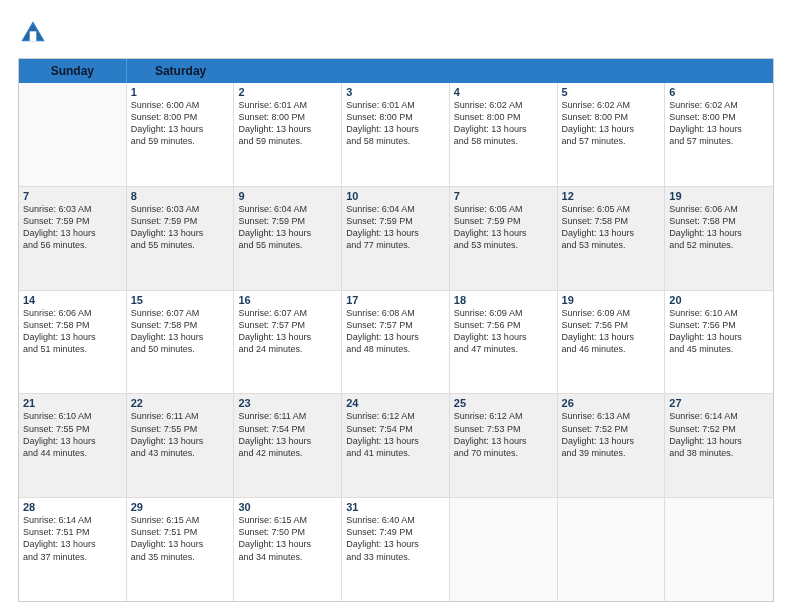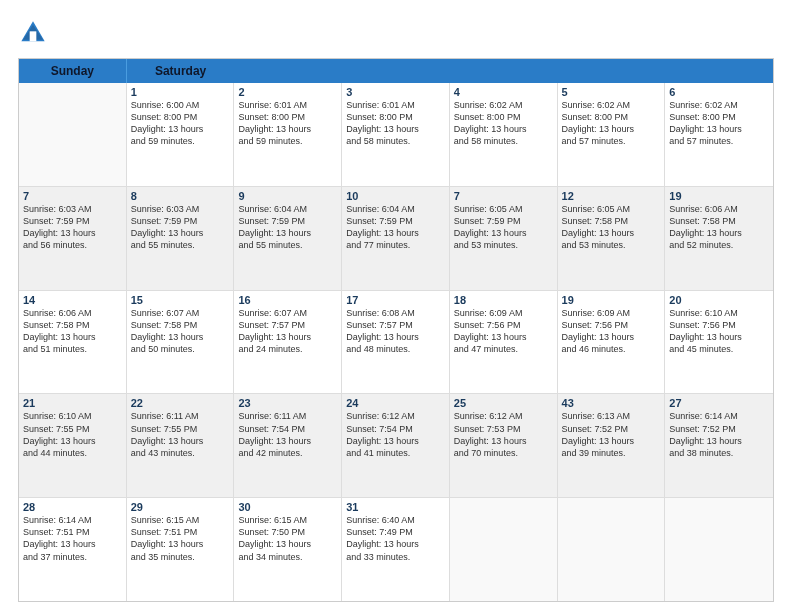--- a/index.html
+++ b/index.html
@@ -315,21 +315,21 @@
             <div class="cell-line">and 41 minutes.</div>
           </div>
           <div class="cal-cell shaded">
             <div class="day-num">25</div>
             <div class="cell-line">Sunrise: 6:12 AM</div>
             <div class="cell-line">Sunset: 7:53 PM</div>
             <div class="cell-line">Daylight: 13 hours</div>
             <div class="cell-line">and 70 minutes.</div>
           </div>
           <div class="cal-cell shaded">
-            <div class="day-num">43</div>
+            <div class="day-num">26</div>
             <div class="cell-line">Sunrise: 6:13 AM</div>
             <div class="cell-line">Sunset: 7:52 PM</div>
             <div class="cell-line">Daylight: 13 hours</div>
             <div class="cell-line">and 39 minutes.</div>
           </div>
           <div class="cal-cell shaded">
             <div class="day-num">27</div>
             <div class="cell-line">Sunrise: 6:14 AM</div>
             <div class="cell-line">Sunset: 7:52 PM</div>
             <div class="cell-line">Daylight: 13 hours</div>

